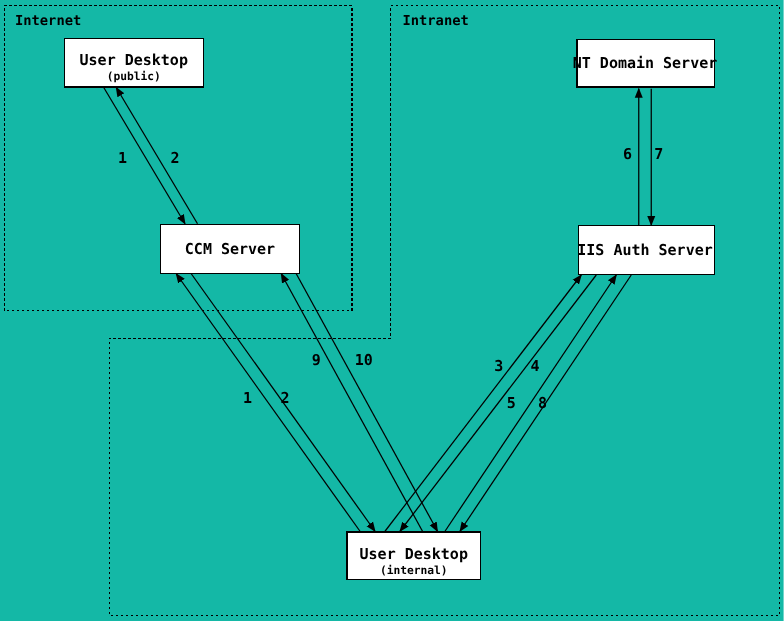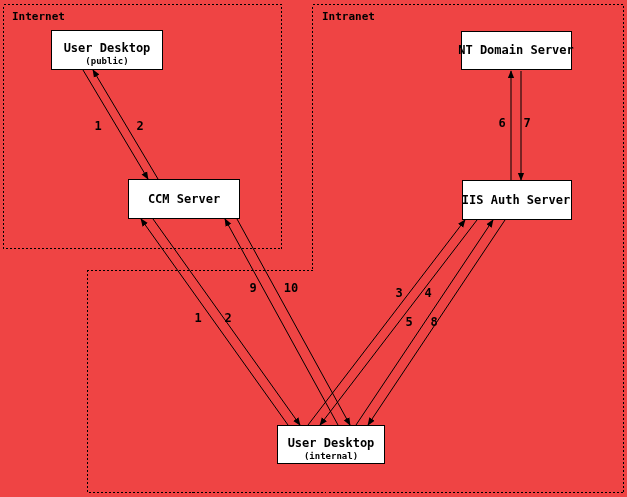--- a/index.html
+++ b/index.html
@@ -4,21 +4,21 @@
 <style>
   html, body {
     margin: 0;
     padding: 0;
     background: #ffffff;
   }
   .stage {
     position: relative;
     width: 627px;
     height: 497px;
-    background: #ef4444;
+    background: #14b8a6;
     font-family: "DejaVu Sans Mono", "Liberation Mono", monospace;
   }
   svg text {
     font-family: "DejaVu Sans Mono", "Liberation Mono", monospace;
     font-weight: bold;
     fill: #000000;
   }
   .node-title   { font-size: 12px; }
   .node-sub     { font-size: 9px;  }
   .zone-label   { font-size: 11px; }

